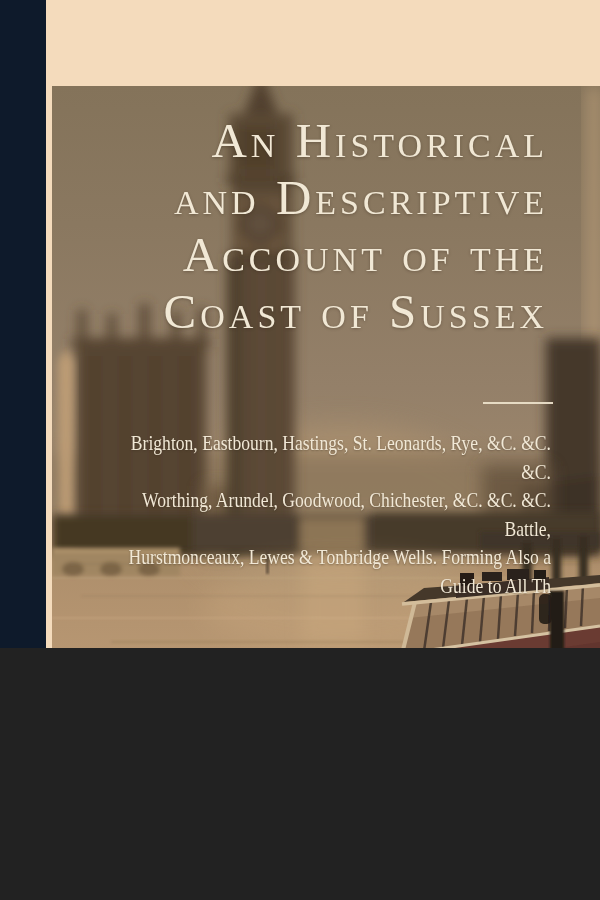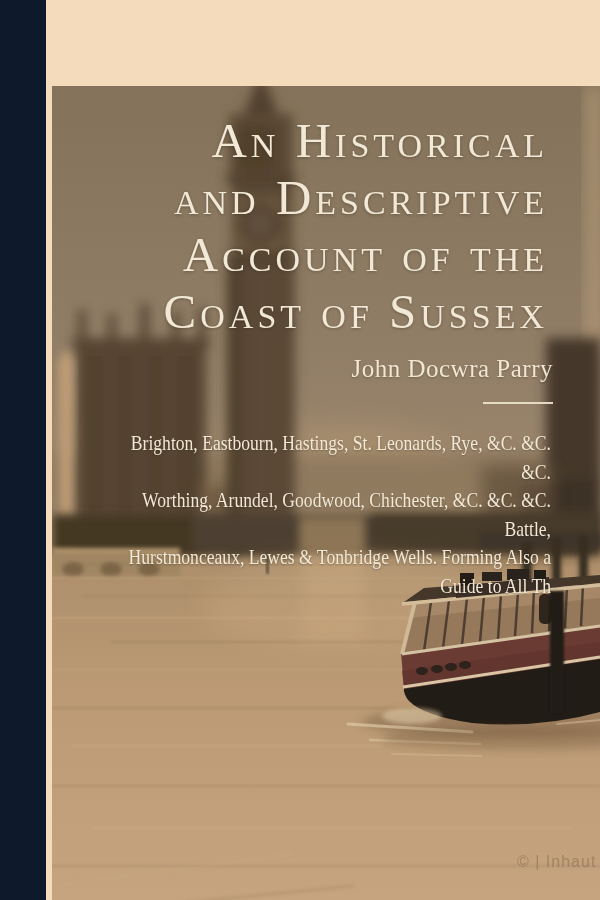--- a/index.html
+++ b/index.html
@@ -1,16 +1,16 @@
 <!DOCTYPE html>
 <html><head>
 <meta charset="utf-8">
 <style>
   html,body{margin:0;padding:0;background:#222;overflow:hidden;}
-  .cover{position:relative;width:600px;height:900px;background:#f4dbbc;overflow:hidden;
+  .cover{position:relative;width:600px;height:648px;background:#f4dbbc;overflow:hidden;
          font-family:"Liberation Serif","DejaVu Serif",serif;}
   
   .spine{position:absolute;left:0;top:0;width:46px;height:900px;background:#0e1a2b;}
   
   .photo{position:absolute;left:52px;top:86px;width:548px;height:814px;overflow:hidden;}
   .photo svg{display:block;}
   
   .title{position:absolute;top:112px;right:52px;text-align:right;
          font-size:49px;line-height:57px;letter-spacing:4px;font-variant:small-caps;
          color:#f1e8d5;white-space:pre-line;text-shadow:0 1px 3px rgba(52,40,26,.38);}
@@ -212,21 +212,20 @@
         <ellipse cx="360" cy="630" rx="30" ry="8" fill="#e8d5b2" opacity=".5" filter="url(#b2)"></ellipse>
         <ellipse cx="470" cy="652" rx="140" ry="12" fill="#6d5238" opacity=".35" filter="url(#b4)"></ellipse>
       </g>
     </svg>
   </div>
 
   <div class="title">An Historical
 and Descriptive
 Account of the
 Coast of Sussex</div>
-  <div class="author">John Docwra Parry</div>
   <div class="rule"></div>
   <div class="subtitle">Brighton, Eastbourn, Hastings, St. Leonards, Rye, &amp;C. &amp;C. &amp;C.
 Worthing, Arundel, Goodwood, Chichester, &amp;C. &amp;C. &amp;C. Battle,
 Hurstmonceaux, Lewes &amp; Tonbridge Wells. Forming Also a
 Guide to All Th</div>
   <div class="watermark">© | Inhaut</div>
 
 </div>
 
 </body></html>

